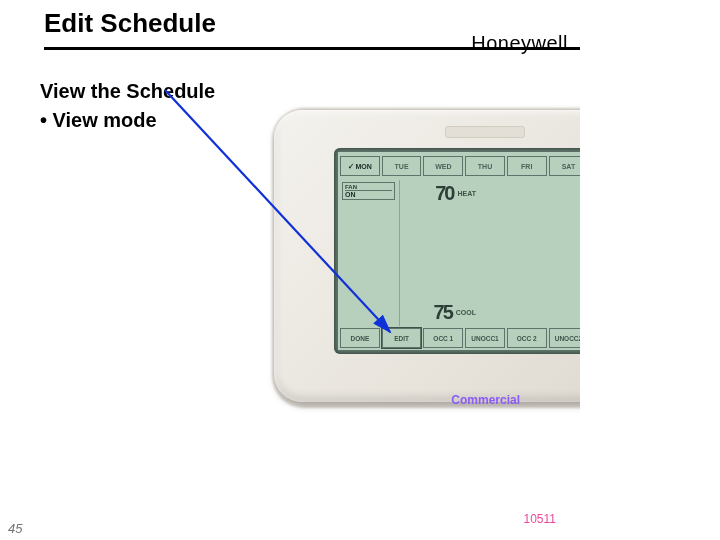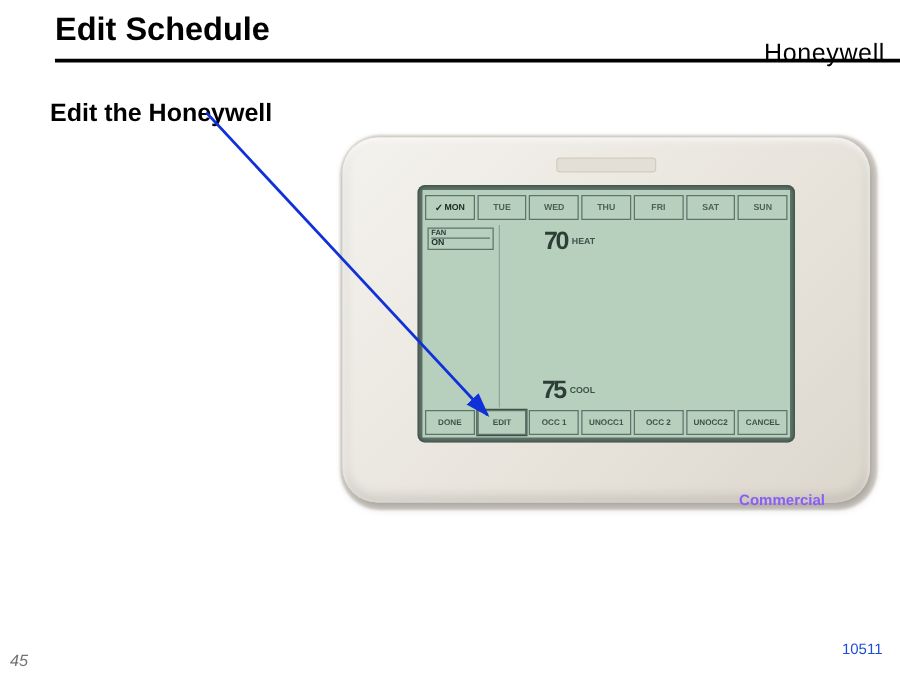--- a/index.html
+++ b/index.html
@@ -1,17 +1,17 @@
 <!DOCTYPE html>
 <html><head>
 <meta charset="utf-8">
 <style>
   * { box-sizing: border-box; margin: 0; padding: 0; }
   html, body { width: 720px; height: 540px; background: #fff; font-family: Arial, Helvetica, sans-serif; }
-  .slide { position: relative; width: 720px; height: 540px; background: #fff; overflow: hidden; }
+  .slide { position: relative; width: 580px; height: 540px; background: #fff; overflow: hidden; }
 
   .title-block { padding: 8px 0 6px 44px; }
   .title { font-size: 26px; font-weight: bold; color: #000; }
   .title-rule { margin-top: 8px; border: none; border-top: 3px solid #000; width: 100%; }
 
   .brand { position: absolute; top: 32px; right: 12px; font-family: Arial, sans-serif; font-weight: normal; font-size: 20px; color: #000; letter-spacing: 0.5px; }
 
   .content { position: absolute; top: 80px; left: 40px; width: 260px; }
   .subhead { font-size: 20px; font-weight: bold; margin-bottom: 4px; }
   .bullet { font-size: 20px; font-weight: bold; line-height: 1.35; }
@@ -57,38 +57,39 @@
   .sp-lbl { font-size:7px; font-weight:bold; color:#3e5248; }
 
   .btn-row { bottom:2px; height:20px; display:flex; padding:0 2px; gap:2px; }
   .lcd-btn { flex:1; border:1px solid #5e746b; font-size:6.5px; font-weight:bold; color:#3e5248;
     display:flex; align-items:center; justify-content:center; }
   .lcd-btn.edit { outline:1px solid #3e5248; }
 
   .caption { position:absolute; top:393px; right:60px; font-size:12px; font-weight:bold; color:#8b5cf6; }
 
   .page-num { position:absolute; bottom:4px; left:8px; font-size:13px; font-style:italic; color:#737373; }
-  .doc-id  { position:absolute; bottom:14px; right:14px; font-size:12px; color:#1d4ed8; }
+  .doc-id  { position:absolute; bottom:14px; right:24px; font-size:12px; color:#ec4899; }
 
   .arrow-svg { position:absolute; top:0; left:0; pointer-events:none; }
 </style>
 </head>
 <body>
 
 <div class="slide">
 
   <div class="title-block">
     <div class="title">Edit Schedule</div>
     <hr class="title-rule">
   </div>
 
   <div class="brand">Honeywell</div>
 
   <div class="content">
-    <div class="subhead">Edit the Honeywell</div>
+    <div class="subhead">View the Schedule</div>
+    <div class="bullet">• View mode</div>
   </div>
 
   <div class="thermo-wrap">
     <div class="thermo-shadow"></div>
     <div class="thermo-body">
       <div class="brand-slot"></div>
       <div class="screen-frame">
         <div class="screen">
 
           <div class="lcd-row days">

